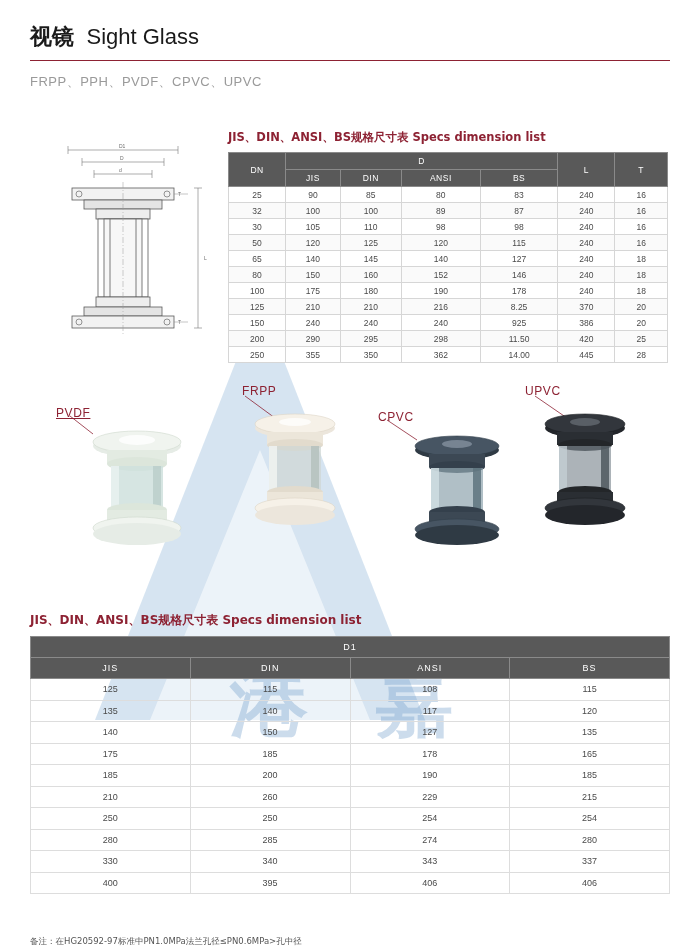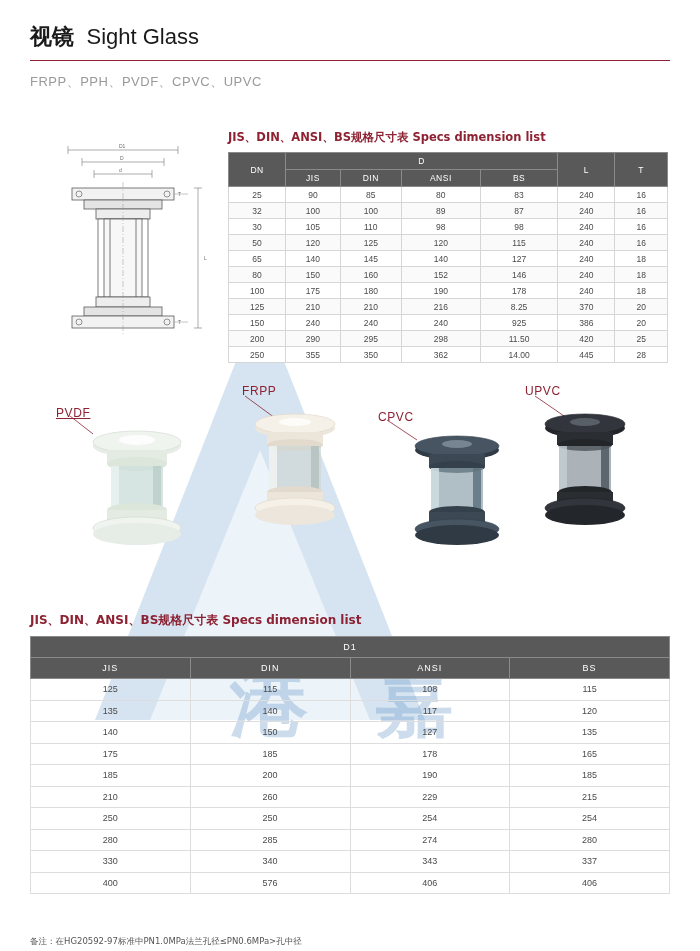--- a/index.html
+++ b/index.html
@@ -521,21 +521,21 @@
           <td>280</td>
         </tr>
       <tr>
           <td>330</td>
           <td>340</td>
           <td>343</td>
           <td>337</td>
         </tr>
       <tr>
           <td>400</td>
-          <td>576</td>
+          <td>395</td>
           <td>406</td>
           <td>406</td>
         </tr>
     </tbody>
   </table>
 </div>
 
 <div class="footnote">备注：在HG20592-97标准中PN1.0MPa法兰孔径≤PN0.6MPa&gt;孔中径</div>
 
 </body></html>

